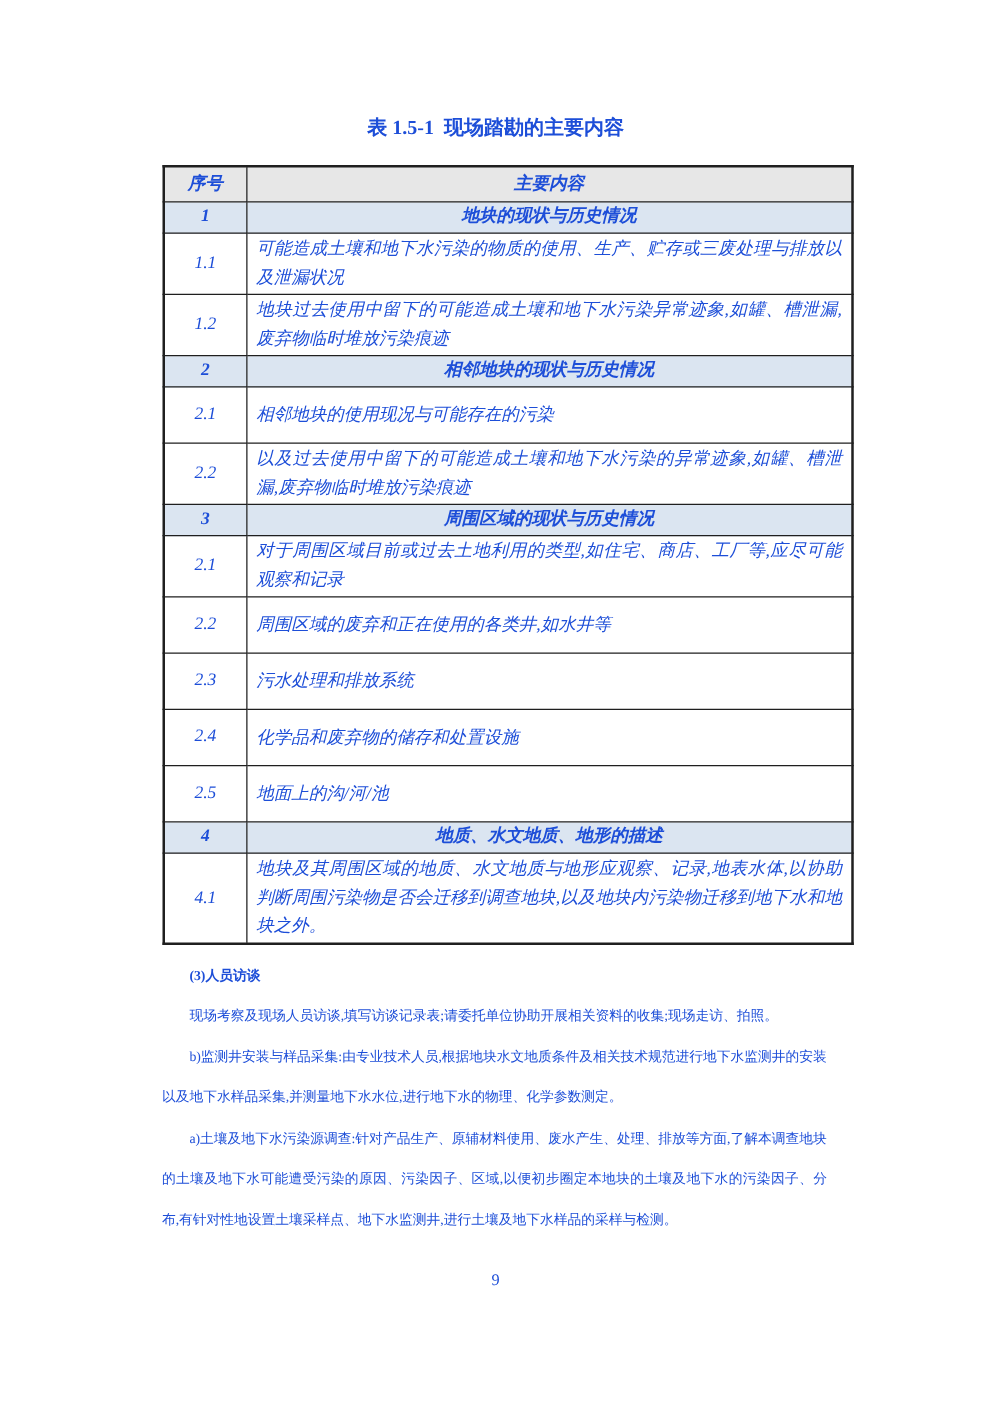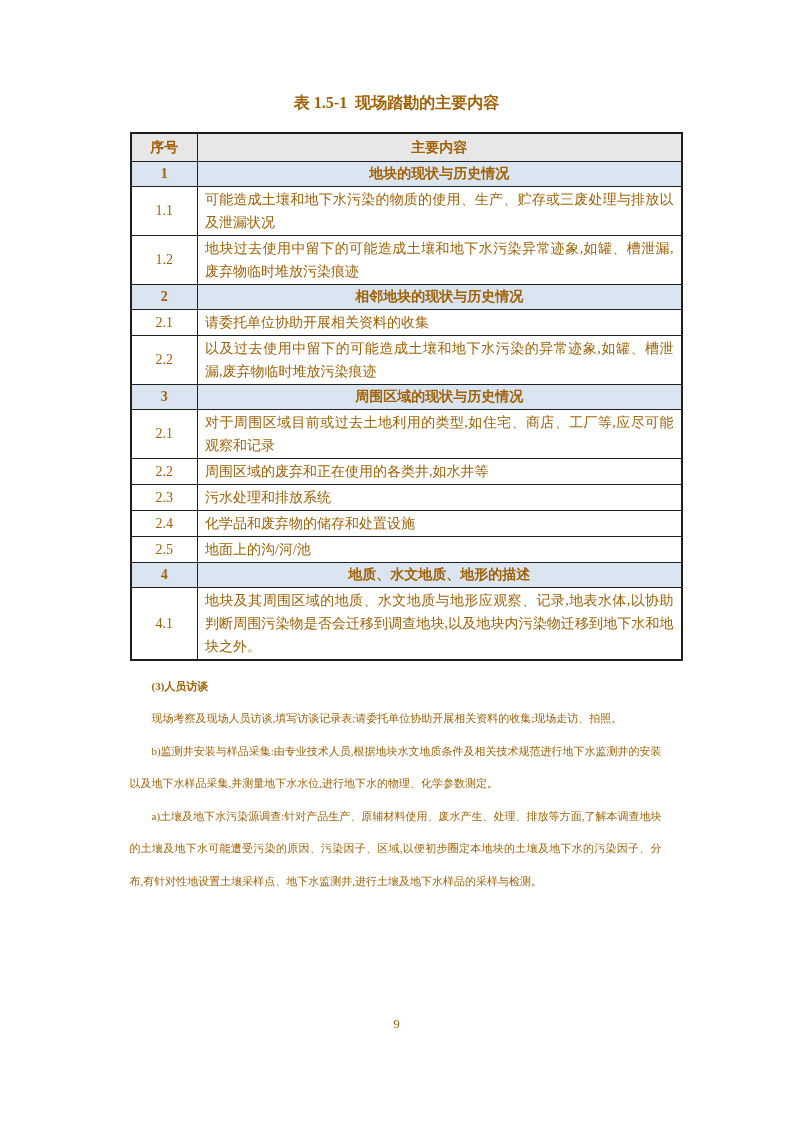--- a/index.html
+++ b/index.html
@@ -2,56 +2,57 @@
 <html style="--header-bg: #e7e7e7; --section-bg: #dbe5f1; --border: #1f1f1f;"><head>
 <meta charset="utf-8">
 <style>
   html,body{margin:0;padding:0;background:#ffffff;}
   .page{
     position:relative;
     width:770px;height:1122px;
     margin:0 auto;
     background:#ffffff;
     font-family:"Liberation Serif","DejaVu Serif",serif;
-    color:#a16207;
+    color:#1d4ed8;
     overflow:hidden;
   }
   .doc-title{
     padding-top:92px;
     text-align:center;
     font-size:16px;
     font-weight:bold;
     line-height:22px;
     white-space:pre;
   }
   table.survey{
     margin:18px 16px 0 118px;
     width:553px;
     border-collapse:collapse;
     table-layout:fixed;
     border:2px solid var(--border,#1f1f1f);
     font-size:14px;
+    font-style:italic;
   }
   table.survey col.c-num{width:67px;}
   table.survey th,
   table.survey td{
     border:1px solid var(--border,#1f1f1f);
     vertical-align:middle;
   }
   table.survey thead th{
     background:var(--header-bg,#e7e7e7);
     font-weight:bold;
     text-align:center;
     height:27px;
     line-height:27px;
     padding:0;
   }
   td.num{
     text-align:center;
-    padding:1px 2px;
+    padding:11px 2px;
     line-height:22px;
     font-family:"Liberation Serif","DejaVu Serif",serif;
   }
   td.content{
     text-align:justify;
     padding:1px 7px;
     line-height:23px;
   }
   tr.section td{
     background:var(--section-bg,#dbe5f1);
@@ -117,21 +118,21 @@
       <tr>
         <td class="num">1.2</td>
         <td class="content">地块过去使用中留下的可能造成土壤和地下水污染异常迹象,如罐、槽泄漏,废弃物临时堆放污染痕迹</td>
       </tr>
       <tr class="section">
         <td class="num">2</td>
         <td class="content">相邻地块的现状与历史情况</td>
       </tr>
       <tr>
         <td class="num">2.1</td>
-        <td class="content">请委托单位协助开展相关资料的收集</td>
+        <td class="content">相邻地块的使用现况与可能存在的污染</td>
       </tr>
       <tr>
         <td class="num">2.2</td>
         <td class="content">以及过去使用中留下的可能造成土壤和地下水污染的异常迹象,如罐、槽泄漏,废弃物临时堆放污染痕迹</td>
       </tr>
       <tr class="section">
         <td class="num">3</td>
         <td class="content">周围区域的现状与历史情况</td>
       </tr>
       <tr>

